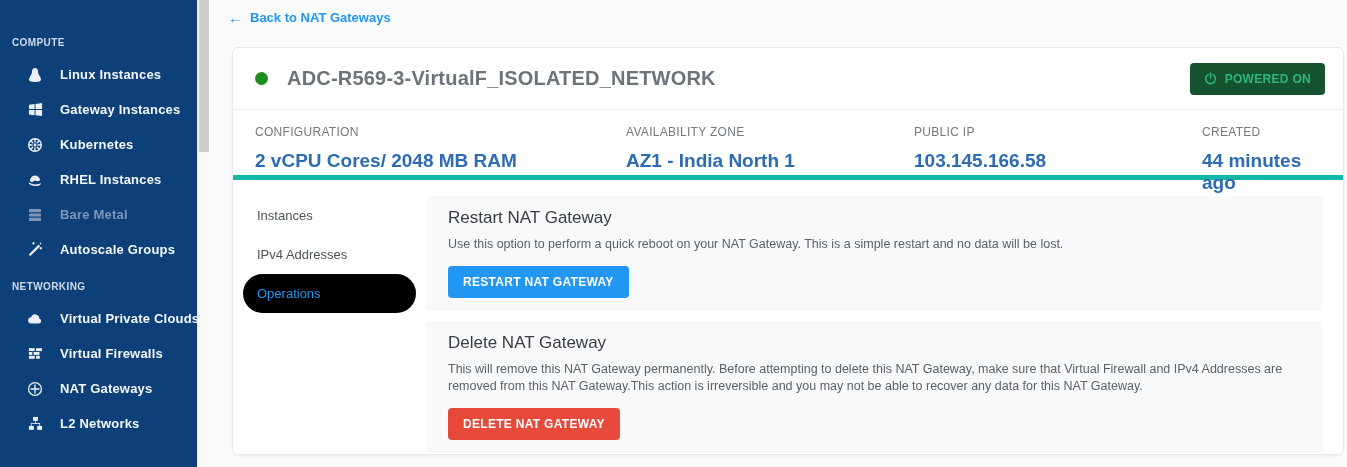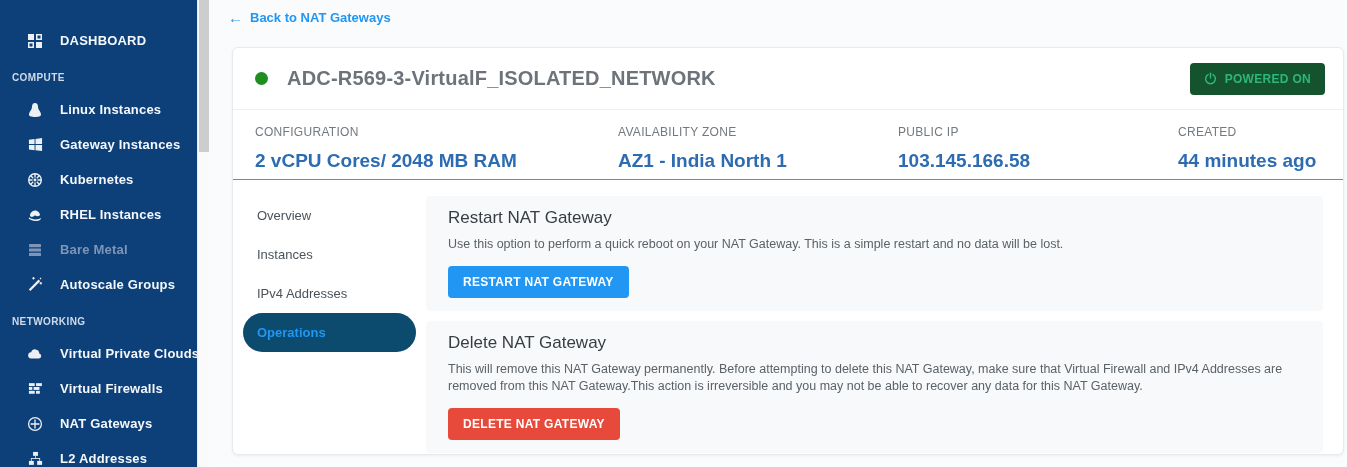--- a/index.html
+++ b/index.html
@@ -43,31 +43,31 @@
     box-shadow:0 1px 3px rgba(0,0,0,.06); overflow:hidden;
   }
   .card-header { height:62px; display:flex; align-items:center; padding:0 18px 0 22px; border-bottom:1px solid #edeff1; }
   .status-dot { width:13px; height:13px; border-radius:50%; background:#1e8e1e; margin-right:19px; flex:0 0 13px; }
   .card-title { font-size:20px; color:#6d737a; letter-spacing:.2px; flex:1; white-space:nowrap; overflow:hidden; }
   .power-badge {
     display:flex; align-items:center; gap:8px; background:#14532d; color:#2eb67d;
     font-size:12px; font-weight:700; letter-spacing:.3px; padding:9px 14px; border-radius:4px; cursor:default;
   }
 
-  .info-row { display:grid; grid-template-columns:363px 280px 280px 1fr; padding:15px 22px 0; height:70px; border-bottom:1px solid #14b8a6; }
+  .info-row { display:grid; grid-template-columns:363px 280px 280px 1fr; padding:15px 22px 0; height:70px; border-bottom:5px solid #14b8a6;gap:8px; }
   .info-label { font-size:12px; color:#73797f; letter-spacing:.3px; margin-bottom:11px; }
   .info-value { font-size:19px; color:#2d6cb2; font-weight:600; }
 
   .card-body { display:flex; padding:16px 20px 0 10px; }
   .tabs-col { width:173px; flex:0 0 173px; }
   .tab-item {
     height:39px; line-height:39px; padding-left:14px; font-size:13px; color:#4b5359;
     border-radius:20px; cursor:pointer; margin-bottom:0; white-space:nowrap;
   }
-  .tab-item.active { background:#0c4a6e; color:#2196f3; font-weight:700; }
+  .tab-item.active { background:#000000; color:#2196f3; font-weight:400; }
 
   .panels-col { flex:1; margin-left:10px; }
   .panel { background:#f8f9fa; border-radius:4px; padding:12px 22px 13px; }
   .panel + .panel { margin-top:10px; }
   .panel-title { font-size:17px; color:#373d43; font-weight:400; }
   .panel-desc { font-size:12.5px; color:#5a6268; line-height:17px; margin-top:8px; }
   .btn {
     display:inline-block; margin-top:13px; border:none; border-radius:4px; cursor:pointer;
     font-family:"Liberation Sans", sans-serif; font-size:12px; font-weight:700; letter-spacing:.3px;
     color:#ffffff; padding:9px 15px;
@@ -75,31 +75,20 @@
   .btn-blue { background:#2196f3; }
   .btn-red { background:#e74a3b; }
 
   svg { display:block; }
 </style>
 </head>
 <body>
 
 <nav class="sidebar">
 
-  <div class="side-item">
-    <span class="icn">
-      <svg width="16" height="16" viewBox="0 0 16 16" fill="currentColor">
-          <rect x="1" y="1" width="6" height="6"></rect>
-          <rect x="9.75" y="1.75" width="4.5" height="4.5" fill="none" stroke="currentColor" stroke-width="1.5"></rect>
-          <rect x="1.75" y="9.75" width="4.5" height="4.5" fill="none" stroke="currentColor" stroke-width="1.5"></rect>
-          <rect x="9" y="9" width="6" height="6"></rect>
-        </svg>
-    </span>
-    <span>DASHBOARD</span>
-  </div>
 
   <div class="side-section">COMPUTE</div>
 
   <div class="side-item">
     <span class="icn">
       <svg width="16" height="16" viewBox="0 0 16 16" fill="currentColor">
           <path d="M8 1C6 1 5 2.6 5 4.5c0 1.6-.5 2.7-1.5 4.2C2.6 10.1 2 11.5 2 12.6 2 14.5 4.5 15 8 15s6-.5 6-2.4c0-1.1-.6-2.5-1.5-3.9C11.5 7.2 11 6.1 11 4.5 11 2.6 10 1 8 1z"></path>
         </svg>
     </span>
     <span>Linux Instances</span>
@@ -196,21 +185,21 @@
     <span class="icn">
       <svg width="15" height="15" viewBox="0 0 16 16" fill="currentColor">
           <rect x="5.4" y="1" width="5.2" height="4.2"></rect>
           <path d="M7.6 5.2h.8v2.4h-.8z"></path>
           <path d="M3.1 7.6h9.8v.9H3.1z"></path>
           <path d="M3.1 7.6h.8v3h-.8zM12.1 7.6h.8v3h-.8z"></path>
           <rect x="1" y="10.6" width="5.2" height="4.2"></rect>
           <rect x="9.8" y="10.6" width="5.2" height="4.2"></rect>
         </svg>
     </span>
-    <span>L2 Addresses</span>
+    <span>L2 Networks</span>
   </div>
 
 </nav>
 
 <div class="vscroll">
   <div class="thumb"></div>
 </div>
 
 <main class="main">
 
@@ -250,21 +239,20 @@
       </div>
       <div>
         <div class="info-label">CREATED</div>
         <div class="info-value">44 minutes ago</div>
       </div>
     </div>
 
     <div class="card-body">
 
       <div class="tabs-col">
-        <div class="tab-item">Overview</div>
         <div class="tab-item">Instances</div>
         <div class="tab-item">IPv4 Addresses</div>
         <div class="tab-item active">Operations</div>
       </div>
 
       <div class="panels-col">
 
         <div class="panel">
           <h2 class="panel-title">Restart NAT Gateway</h2>
           <p class="panel-desc">Use this option to perform a quick reboot on your NAT Gateway. This is a simple restart and no data will be lost.</p>

